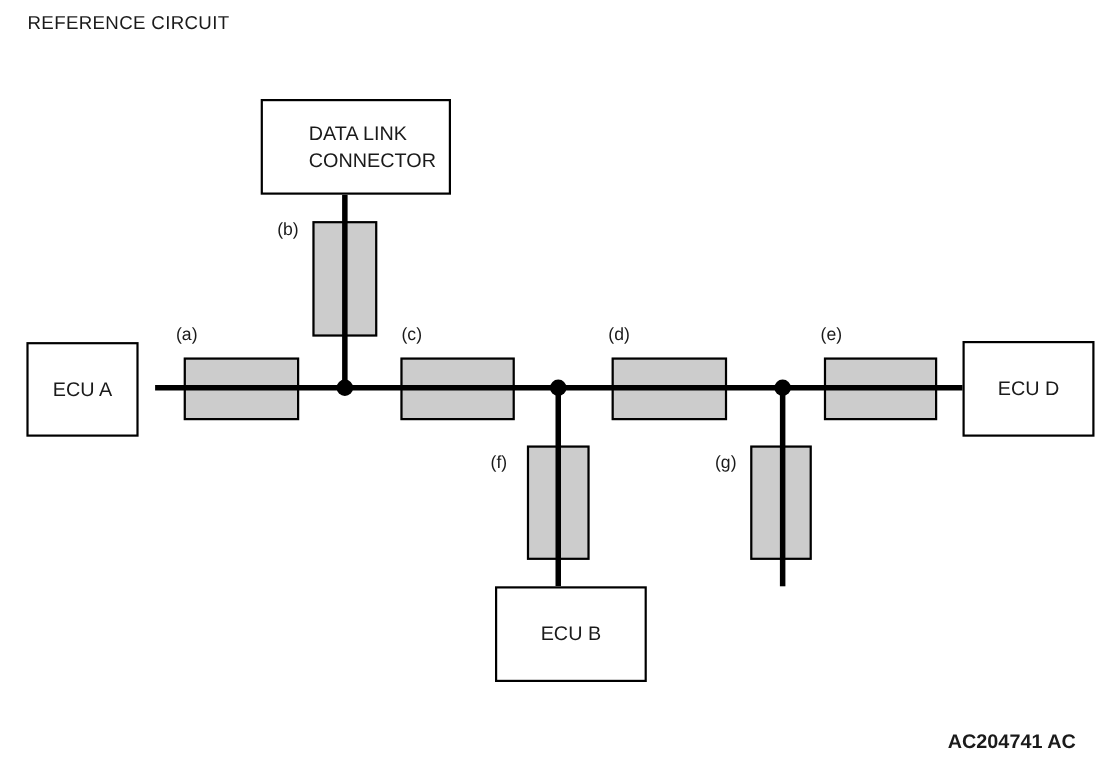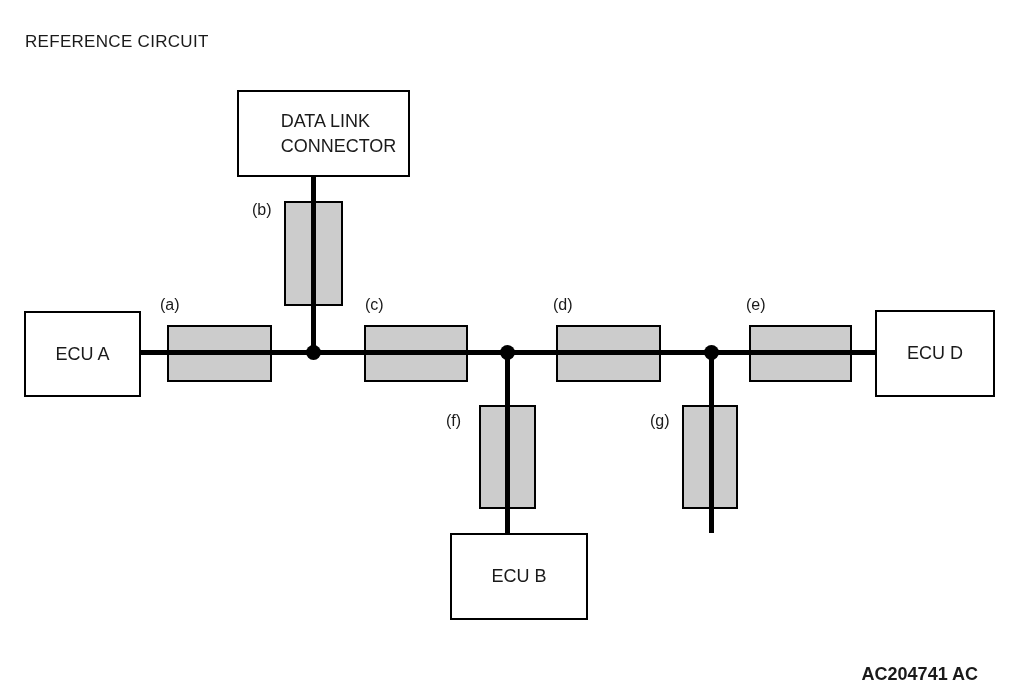--- a/index.html
+++ b/index.html
@@ -15,21 +15,21 @@
     height: 692px;
     background: var(--bg, #ffffff);
     font-family: "Liberation Sans", sans-serif;
     color: #1a1a1a;
     overflow: hidden;
   }
 
   .title {
     position: absolute;
     left: 25px;
-    top: 32px;
+    top: 11px;
     font-size: 17px;
     letter-spacing: 0.3px;
     color: #1a1a1a;
     white-space: nowrap;
   }
 
   
   .box {
     position: absolute;
     border: 2px solid #000;
@@ -40,21 +40,21 @@
     font-size: 18px;
     z-index: 4;
     white-space: nowrap;
   }
   .box .multiline {
     text-align: left;
     line-height: 25px;
   }
 
   .box-dlc   { left: 237px; top:  90px; width: 173px; height: 87px; padding-left: 30px; }
-  .box-ecu-a { left:  24px; top: 311px; width: 117px; height: 86px; }
+  .box-ecu-a { left:  24px; top: 311px; width: 102px; height: 86px; }
   .box-ecu-b { left: 450px; top: 533px; width: 138px; height: 87px; }
   .box-ecu-c { left: 653px; top: 533px; width: 115px; height: 87px; }
   .box-ecu-d { left: 875px; top: 310px; width: 120px; height: 87px; }
 
   
   .harness {
     position: absolute;
     border: 2px solid #000;
     background: var(--harness-fill, #cccccc);
     z-index: 1;

